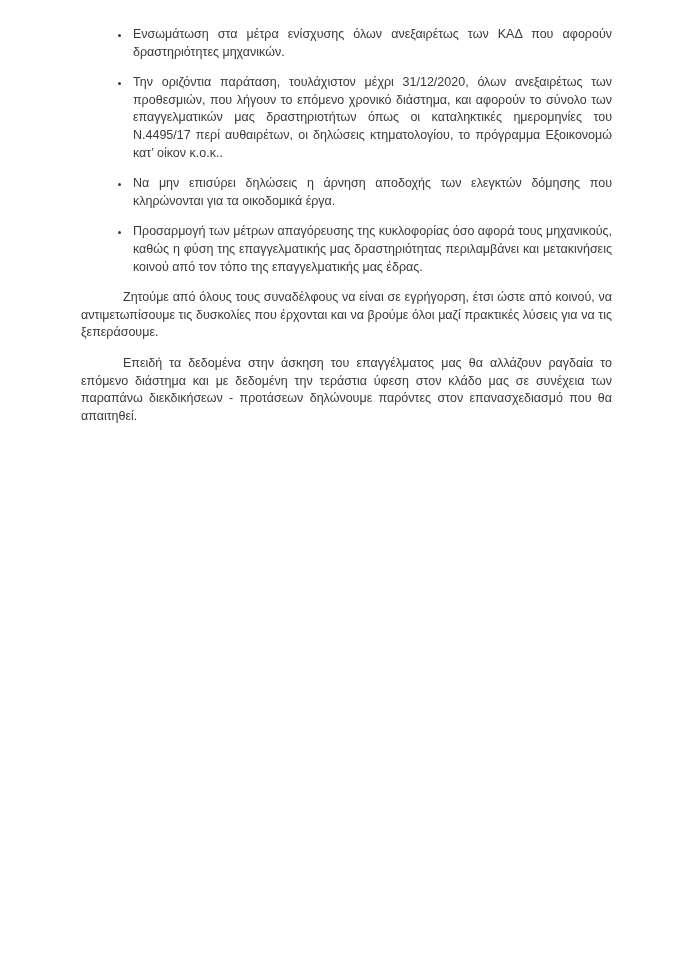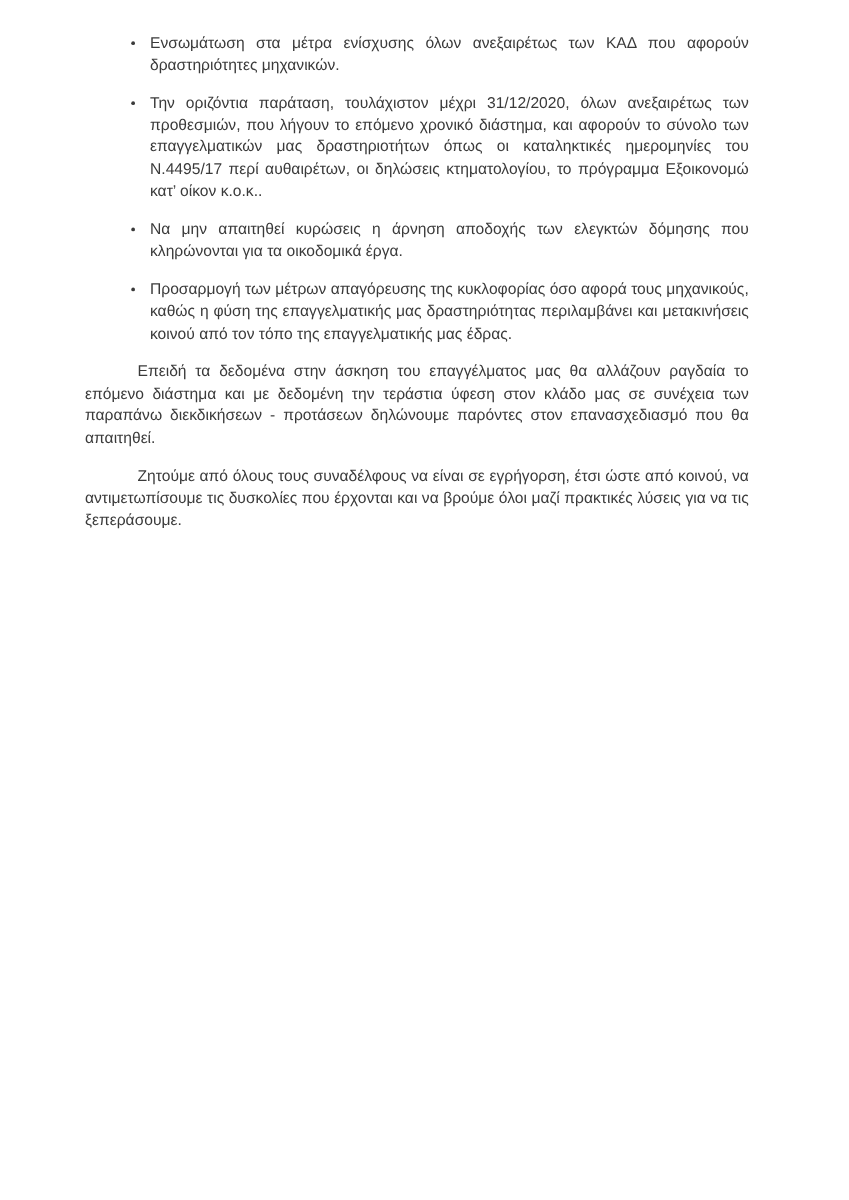--- a/index.html
+++ b/index.html
@@ -14,21 +14,21 @@
     overflow: hidden;
     font-family: "Liberation Sans", "DejaVu Sans", sans-serif;
   }
   .page {
     position: absolute;
     inset: 0;
     background: #ffffff;
   }
   .content {
     position: absolute;
-    left: 68px;
+    left: 81px;
     top: 26px;
     width: 531px;
     color: #3a3a3a;
     font-size: 12.5px;
     line-height: 17.6px;
   }
   ul.bullet-list {
     margin: 0 0 0 0;
     padding: 0 0 0 50px;
     list-style: disc outside;
@@ -50,21 +50,21 @@
 </style>
 </head>
 <body>
 
 <div class="page">
   <div class="content">
 
     <ul class="bullet-list">
       <li>Ενσωμάτωση στα μέτρα ενίσχυσης όλων ανεξαιρέτως των ΚΑΔ που αφορούν δραστηριότητες μηχανικών.</li>
       <li>Την οριζόντια παράταση, τουλάχιστον μέχρι 31/12/2020, όλων ανεξαιρέτως των προθεσμιών, που λήγουν το επόμενο χρονικό διάστημα, και αφορούν το σύνολο των επαγγελματικών μας δραστηριοτήτων όπως οι καταληκτικές ημερομηνίες του Ν.4495/17 περί αυθαιρέτων, οι δηλώσεις κτηματολογίου, το πρόγραμμα Εξοικονομώ κατ’ οίκον κ.ο.κ..</li>
-      <li>Να μην απαιτηθεί κυρώσεις η άρνηση αποδοχής των ελεγκτών δόμησης που κληρώνονται για τα οικοδομικά έργα.</li>
+      <li>Να μην επισύρει δηλώσεις η άρνηση αποδοχής των ελεγκτών δόμησης που κληρώνονται για τα οικοδομικά έργα.</li>
       <li>Προσαρμογή των μέτρων απαγόρευσης της κυκλοφορίας όσο αφορά τους μηχανικούς, καθώς η φύση της επαγγελματικής μας δραστηριότητας περιλαμβάνει και μετακινήσεις κοινού από τον τόπο της επαγγελματικής μας έδρας.</li>
     </ul>
 
+    <p class="body-paragraph">Ζητούμε από όλους τους συναδέλφους να είναι σε εγρήγορση, έτσι ώστε από κοινού, να αντιμετωπίσουμε τις δυσκολίες που έρχονται και να βρούμε όλοι μαζί πρακτικές λύσεις για να τις ξεπεράσουμε.</p>
     <p class="body-paragraph">Επειδή τα δεδομένα στην άσκηση του επαγγέλματος μας θα αλλάζουν ραγδαία το επόμενο διάστημα και με δεδομένη την τεράστια ύφεση στον κλάδο μας σε συνέχεια των παραπάνω διεκδικήσεων - προτάσεων δηλώνουμε παρόντες στον επανασχεδιασμό που θα απαιτηθεί.</p>
-    <p class="body-paragraph">Ζητούμε από όλους τους συναδέλφους να είναι σε εγρήγορση, έτσι ώστε από κοινού, να αντιμετωπίσουμε τις δυσκολίες που έρχονται και να βρούμε όλοι μαζί πρακτικές λύσεις για να τις ξεπεράσουμε.</p>
 
   </div>
 </div>
 
 </body></html>

